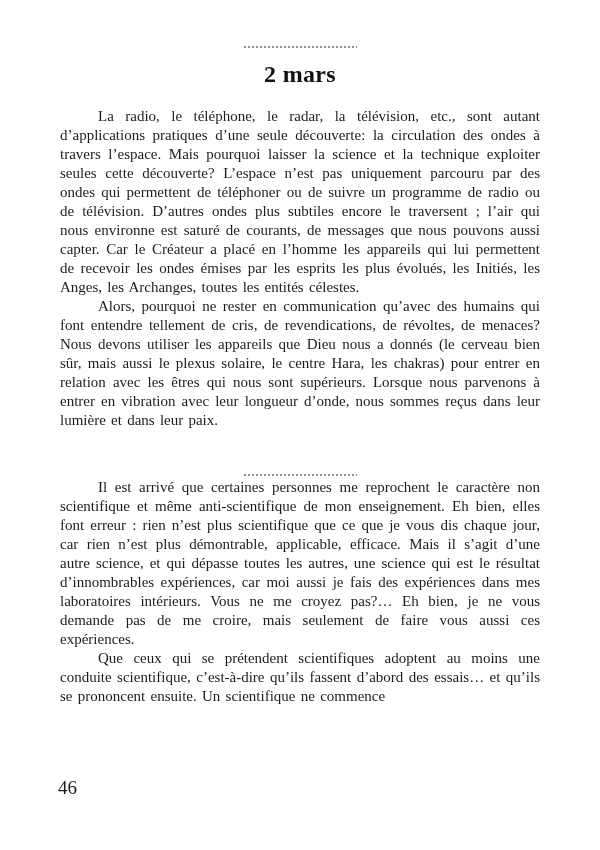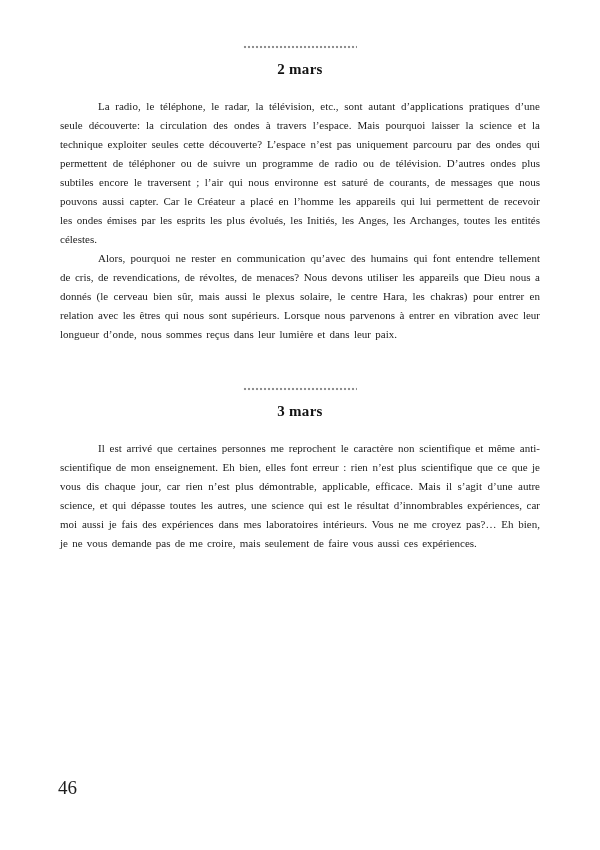--- a/index.html
+++ b/index.html
@@ -23,28 +23,28 @@
   .divider {
     width: 114px;
     height: 6px;
     margin: 0 auto;
     background-image: radial-gradient(circle at 2px 3px, #8f8f8f 1.1px, rgba(143,143,143,0) 1.6px);
     background-size: 4px 6px;
     background-repeat: repeat-x;
   }
   .entry-date {
     text-align: center;
-    font-size: 15px;
+    font-size: 24px;
     font-weight: bold;
     letter-spacing: 0.3px;
     margin: 11px 0 19px 0;
     color: #111111;
   }
   .body-par {
-    font-size: 11px;
+    font-size: 15px;
     line-height: 19px;
     text-align: justify;
     text-indent: 38px;
     margin: 0;
     word-spacing: 1.5px;
   }
   .page-number {
     position: absolute;
     left: 58px;
     bottom: 51px;
@@ -59,19 +59,19 @@
 
   <section class="entry">
     <div class="divider"></div>
     <h2 class="entry-date">2 mars</h2>
     <p class="body-par">La radio, le téléphone, le radar, la télévision, etc., sont autant d’applications pratiques d’une seule découverte: la circulation des ondes à travers l’espace. Mais pourquoi laisser la science et la technique exploiter seules cette découverte? L’espace n’est pas uniquement parcouru par des ondes qui permettent de téléphoner ou de suivre un programme de radio ou de télévision. D’autres ondes plus subtiles encore le traversent ; l’air qui nous environne est saturé de courants, de messages que nous pouvons aussi capter. Car le Créateur a placé en l’homme les appareils qui lui permettent de recevoir les ondes émises par les esprits les plus évolués, les Initiés, les Anges, les Archanges, toutes les entités célestes.</p>
     <p class="body-par">Alors, pourquoi ne rester en communication qu’avec des humains qui font entendre tellement de cris, de revendications, de révoltes, de menaces? Nous devons utiliser les appareils que Dieu nous a donnés (le cerveau bien sûr, mais aussi le plexus solaire, le centre Hara, les chakras) pour entrer en relation avec les êtres qui nous sont supérieurs. Lorsque nous parvenons à entrer en vibration avec leur longueur d’onde, nous sommes reçus dans leur lumière et dans leur paix.</p>
   </section>
 
   <section class="entry">
     <div class="divider"></div>
-    <h2 class="entry-date">3 mars</h2>
     <p class="body-par">Il est arrivé que certaines personnes me reprochent le caractère non scientifique et même anti-scientifique de mon enseignement. Eh bien, elles font erreur : rien n’est plus scientifique que ce que je vous dis chaque jour, car rien n’est plus démontrable, applicable, efficace. Mais il s’agit d’une autre science, et qui dépasse toutes les autres, une science qui est le résultat d’innombrables expériences, car moi aussi je fais des expériences dans mes laboratoires intérieurs. Vous ne me croyez pas?… Eh bien, je ne vous demande pas de me croire, mais seulement de faire vous aussi ces expériences.</p>
+    <p class="body-par">Que ceux qui se prétendent scientifiques adoptent au moins une conduite scientifique, c’est-à-dire qu’ils fassent d’abord des essais… et qu’ils se prononcent ensuite. Un scientifique ne commence</p>
   </section>
 
   <span class="page-number">46</span>
 
 </div>
 
 </body></html>

